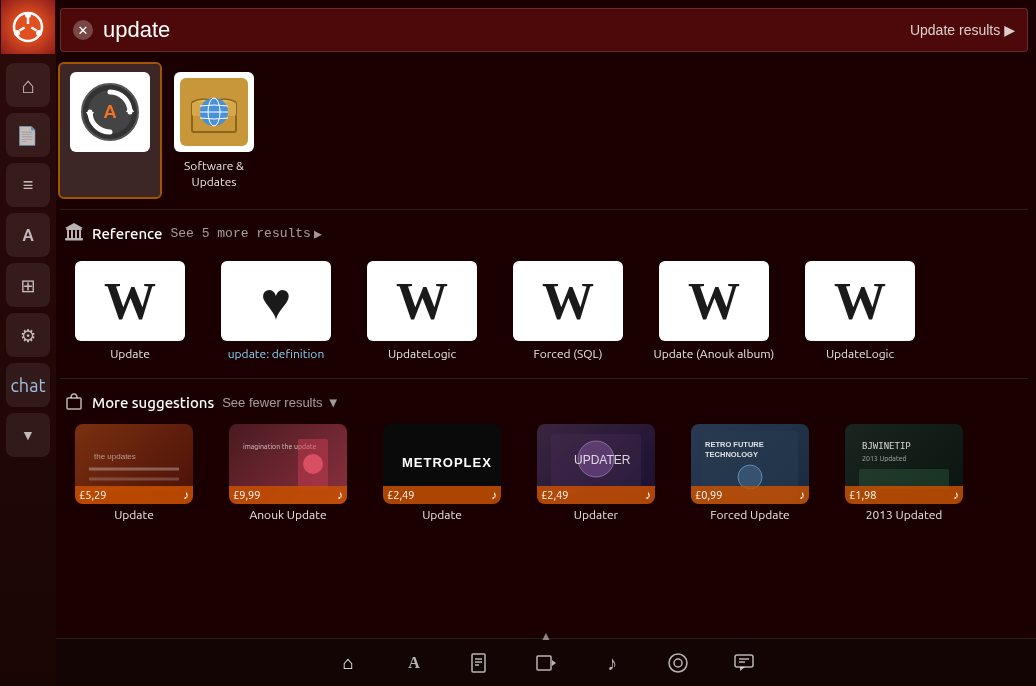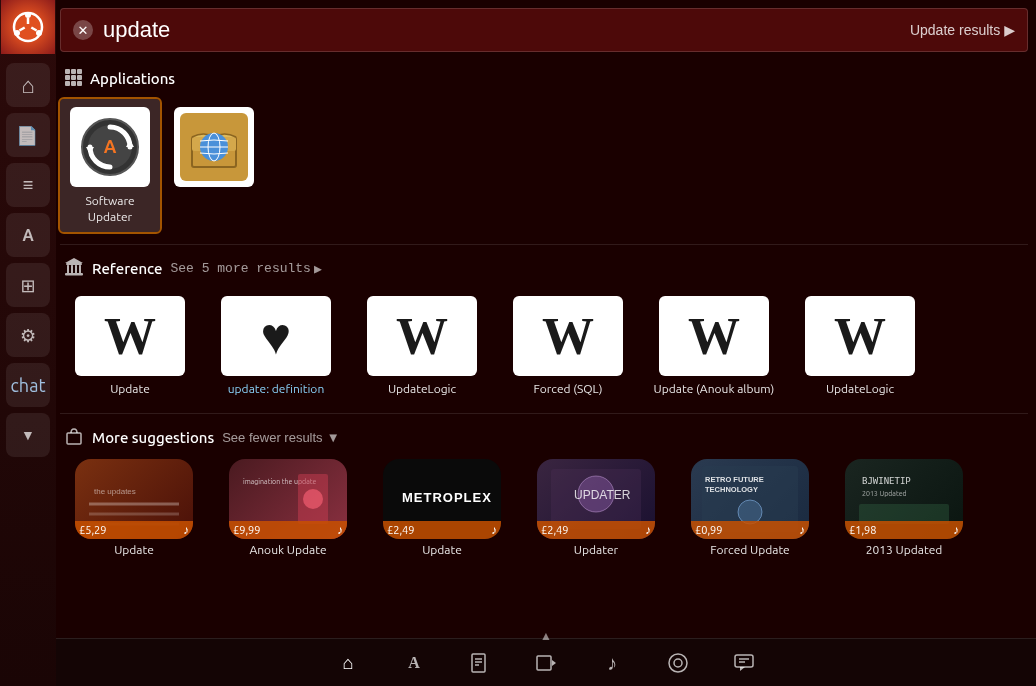--- a/index.html
+++ b/index.html
@@ -259,21 +259,21 @@
       width: 148px;
       display: flex;
       flex-direction: column;
       align-items: center;
       cursor: pointer;
       border-radius: 4px;
     }
     .music-cover {
       width: 118px;
       height: 80px;
-      border-radius: 16px;
+      border-radius: 8px;
       overflow: hidden;
       position: relative;
       margin-bottom: 4px;
     }
     .music-cover-bg {
       width: 100%;
       height: 100%;
       display: flex;
       align-items: center;
       justify-content: center;
@@ -379,74 +379,58 @@
     <button class="search-clear-btn">✕</button>
     <input class="search-input" type="text" value="update" style="">
     <button class="filter-results-btn">
       <span>Update results</span>
       <span>▶</span>
     </button>
   </div>
 
   <div class="results-area">
 
-    <div class="section-header">
-      <span class="section-header-icon">
-        <svg width="18" height="18" viewBox="0 0 18 18" fill="none">
-          <rect x="1" y="1" width="5" height="5" fill="rgba(255,255,255,0.7)" rx="1"></rect>
-          <rect x="7" y="1" width="5" height="5" fill="rgba(255,255,255,0.7)" rx="1"></rect>
-          <rect x="13" y="1" width="5" height="5" fill="rgba(255,255,255,0.7)" rx="1"></rect>
-          <rect x="1" y="7" width="5" height="5" fill="rgba(255,255,255,0.7)" rx="1"></rect>
-          <rect x="7" y="7" width="5" height="5" fill="rgba(255,255,255,0.7)" rx="1"></rect>
-          <rect x="13" y="7" width="5" height="5" fill="rgba(255,255,255,0.7)" rx="1"></rect>
-          <rect x="1" y="13" width="5" height="5" fill="rgba(255,255,255,0.7)" rx="1"></rect>
-          <rect x="7" y="13" width="5" height="5" fill="rgba(255,255,255,0.7)" rx="1"></rect>
-          <rect x="13" y="13" width="5" height="5" fill="rgba(255,255,255,0.7)" rx="1"></rect>
-        </svg>
-      </span>
-      <span class="section-header-title">Applications</span>
-    </div>
 
     <div class="apps-grid">
 
       <div class="app-item selected">
         <div class="app-icon-box">
           <svg width="68" height="68" viewBox="0 0 68 68">
             <circle cx="34" cy="34" r="28" fill="#333" stroke="#555" stroke-width="2"></circle>
             <circle cx="34" cy="34" r="22" fill="#444"></circle>
 
             <path d="M34 14 A20 20 0 0 1 54 34" fill="none" stroke="white" stroke-width="5" stroke-linecap="round"></path>
             <path d="M34 54 A20 20 0 0 1 14 34" fill="none" stroke="white" stroke-width="5" stroke-linecap="round"></path>
 
             <polygon points="54,27 58,34 50,34" fill="white"></polygon>
             <polygon points="14,41 10,34 18,34" fill="white"></polygon>
 
             <text x="34" y="40" text-anchor="middle" font-size="18" font-weight="bold" fill="#f47421" font-family="Ubuntu, sans-serif">A</text>
           </svg>
         </div>
-        <span class="app-label">Software Updater</span>
       </div>
 
       <div class="app-item">
         <div class="app-icon-box">
           <svg width="68" height="68" viewBox="0 0 68 68">
             <rect width="68" height="68" fill="#c8973a" rx="6"></rect>
 
             <rect x="12" y="24" width="44" height="30" fill="#c8973a" stroke="#8b6520" stroke-width="2" rx="2"></rect>
             <rect x="12" y="24" width="44" height="14" fill="#d4a84b" rx="2"></rect>
 
             <path d="M12 24 Q24 18 34 24 Q44 18 56 24" fill="#ddb95a" stroke="#8b6520" stroke-width="1.5"></path>
 
             <circle cx="34" cy="34" r="14" fill="#4a90d9"></circle>
             <ellipse cx="34" cy="34" rx="6" ry="14" fill="none" stroke="white" stroke-width="1"></ellipse>
             <line x1="20" y1="34" x2="48" y2="34" stroke="white" stroke-width="1"></line>
             <path d="M20 28 Q34 26 48 28" fill="none" stroke="white" stroke-width="1"></path>
             <path d="M20 40 Q34 42 48 40" fill="none" stroke="white" stroke-width="1"></path>
           </svg>
         </div>
+        <span class="app-label">Software &amp; Updates</span>
       </div>
     </div>
 
     <div class="section-divider"></div>
 
     <div class="section-header">
       <span class="section-header-icon">
         <svg width="20" height="20" viewBox="0 0 20 20" fill="none">
 
           <rect x="1" y="16" width="18" height="2.5" fill="rgba(255,255,255,0.7)" rx="1"></rect>

